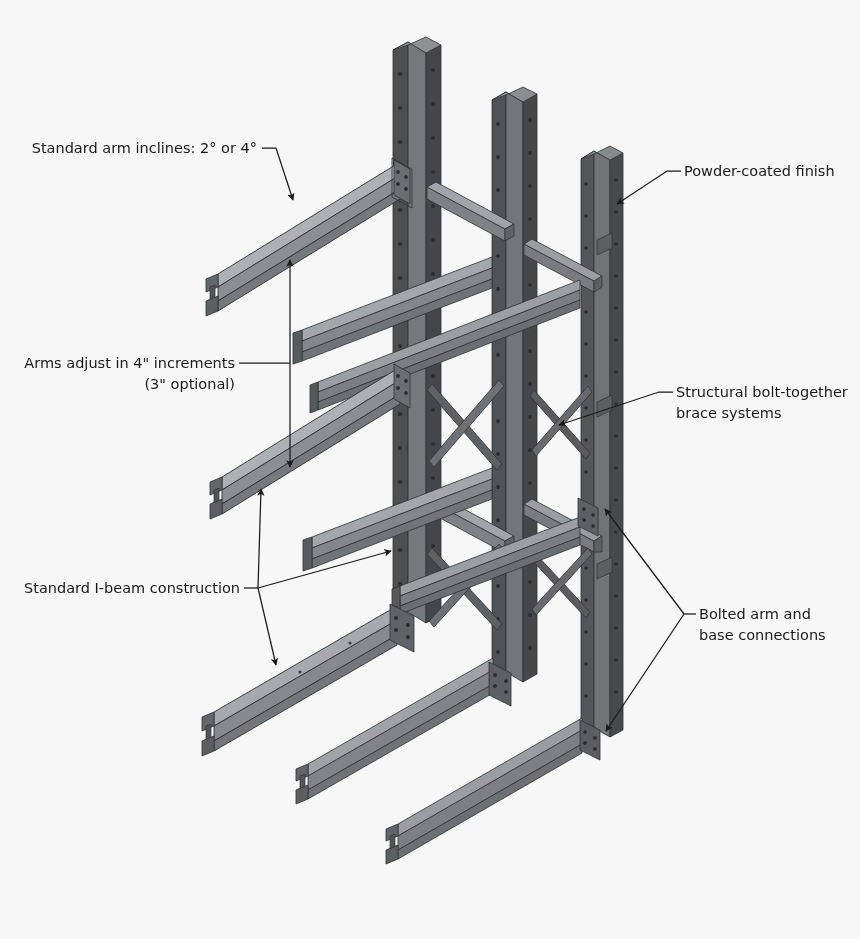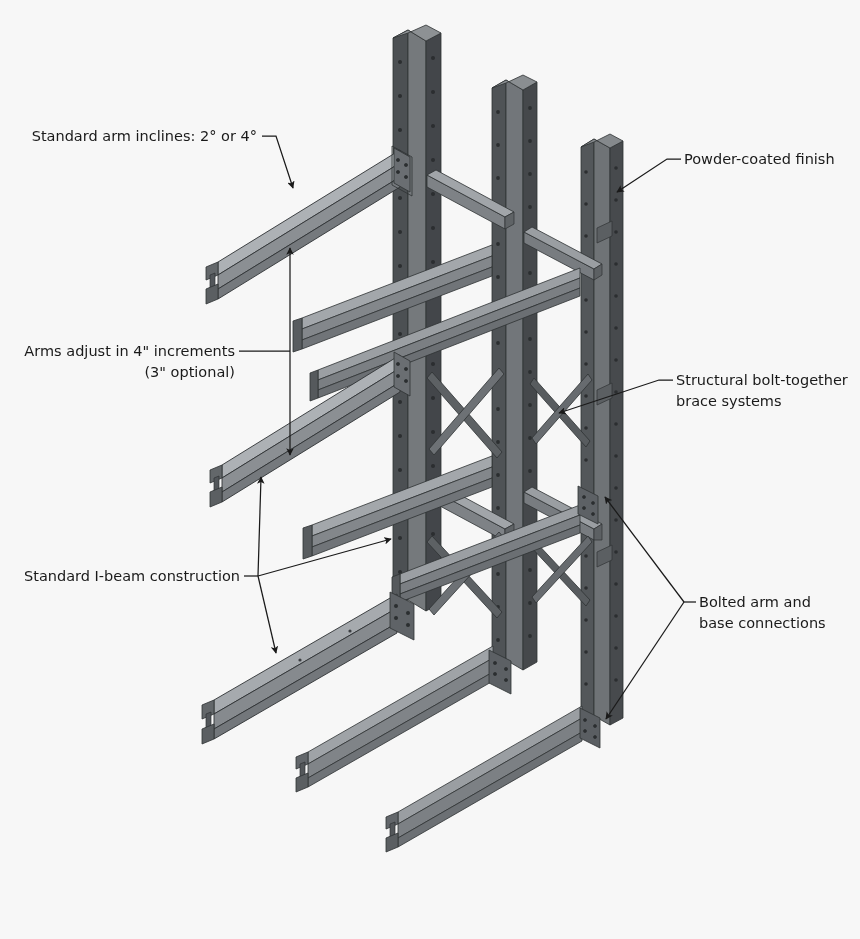--- a/index.html
+++ b/index.html
@@ -3,21 +3,21 @@
 <meta charset="utf-8">
 <style>
   html,body{margin:0;padding:0;}
   body{
     width:860px;height:939px;
     background:#f7f7f7;
     font-family:"DejaVu Sans", sans-serif;
     overflow:hidden;
     position:relative;
   }
-  #stage{position:absolute;left:0;top:0;width:860px;height:754px;}
+  #stage{position:absolute;left:0;top:12px;width:860px;height:754px;}
   svg{display:block;}
   .lbl{font-family:"DejaVu Sans", sans-serif;font-size:14.5px;fill:#1a1a1a;}
   .lbl-r{text-anchor:end;}
   .leader{stroke:#1a1a1a;stroke-width:1.25;fill:none;}
   .dim{stroke:#1a1a1a;stroke-width:1.25;fill:none;}
 </style>
 </head>
 <body>
 
 <div id="stage">

